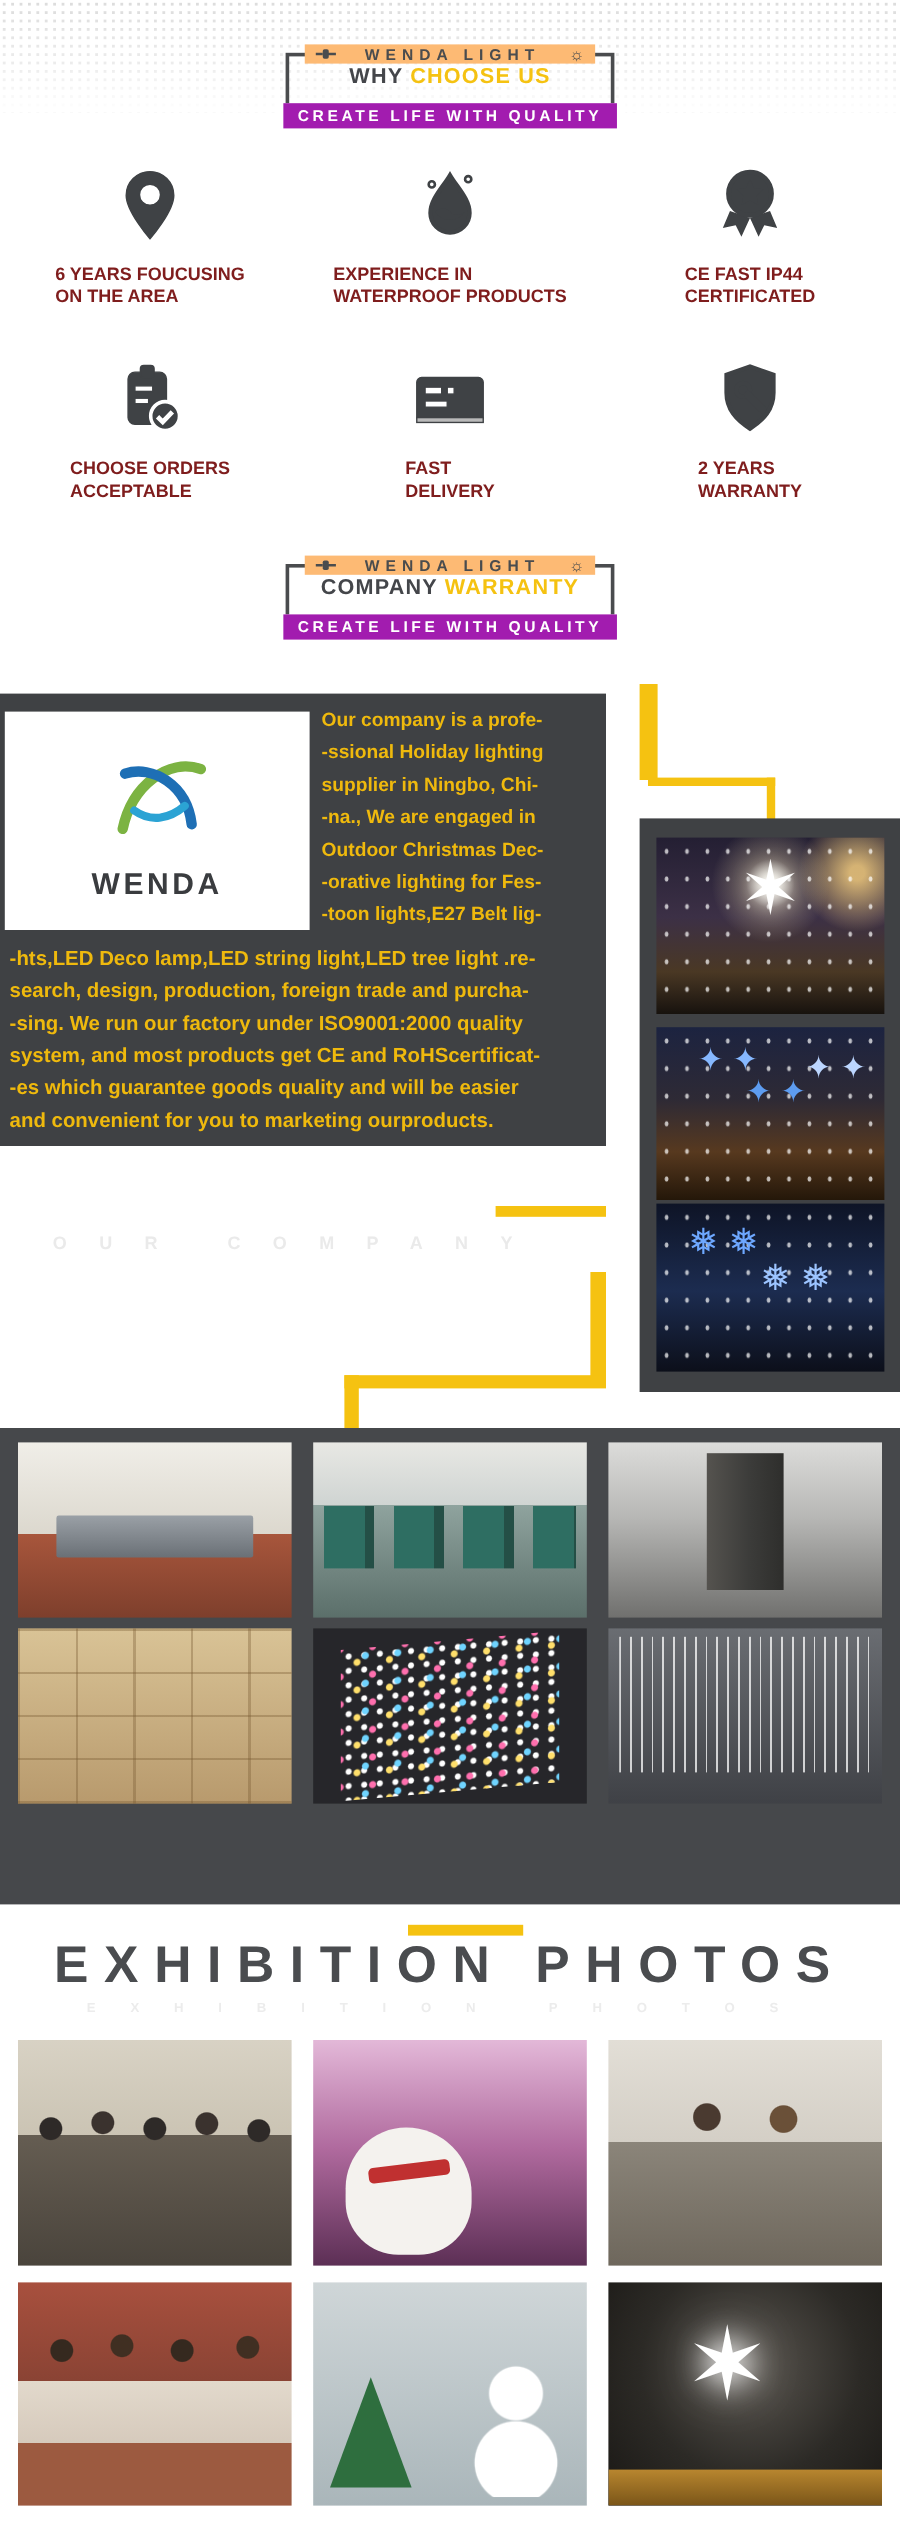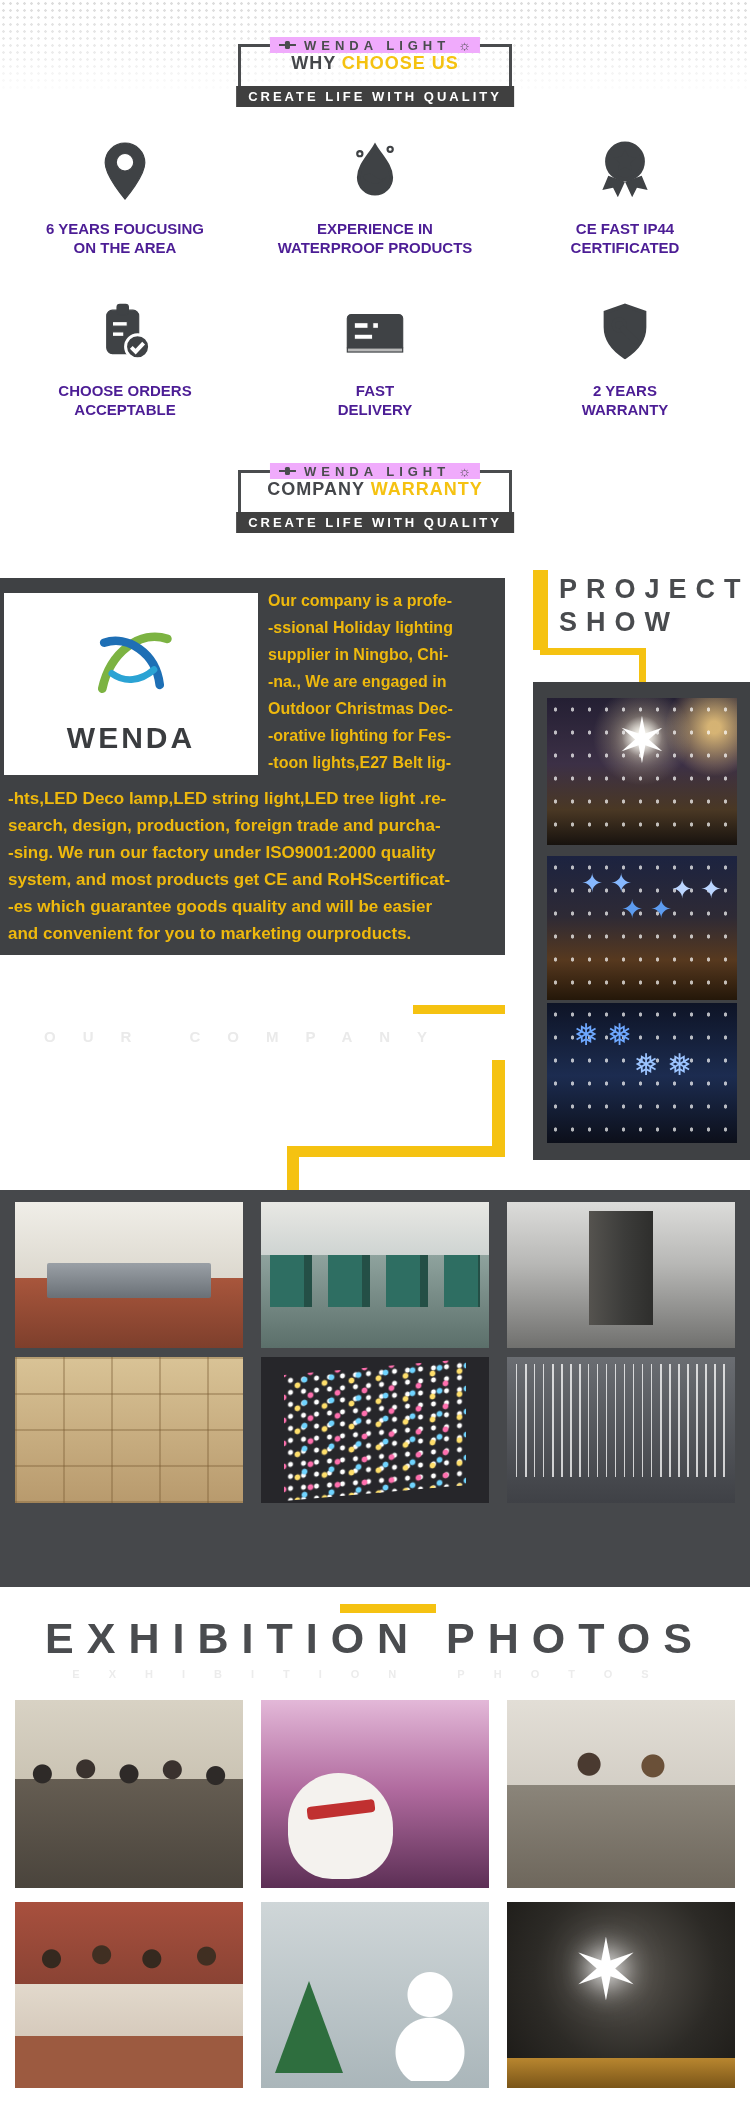--- a/index.html
+++ b/index.html
@@ -9,44 +9,44 @@
   
   .dots{position:absolute;left:0;top:0;width:750px;height:94px;
         background-image:radial-gradient(#d8d8d8 1.1px,transparent 1.5px);
         background-size:7px 7px;}
   .dots-fade{position:absolute;left:0;top:0;width:750px;height:94px;
         background:linear-gradient(180deg,rgba(255,255,255,.1) 0%,rgba(255,255,255,.55) 60%,#fff 100%);}
 
   
   .frame{position:absolute;left:238px;width:268px;height:46px;border:3px solid #4a4c4e;background:transparent;}
   .brand{position:absolute;top:-10px;left:50%;transform:translateX(-50%);
-         background:#f0abfc;padding:0 9px;display:flex;align-items:center;gap:8px;
+         background:#fdba74;padding:0 9px;display:flex;align-items:center;gap:24px;
          font-size:13px;font-weight:bold;letter-spacing:5px;color:#4a4c4e;white-space:nowrap;}
   .brand .sun{font-size:14px;letter-spacing:0;color:#4a4c4e;}
   .badge-title{position:absolute;top:6px;left:0;right:0;text-align:center;
          font-size:18px;font-weight:bold;letter-spacing:1px;color:#44464a;white-space:nowrap;}
   .badge-title .accent{color:#f5c211;}
   .tagwrap{position:absolute;bottom:-14px;left:50%;transform:translateX(-50%);background:#fff;padding:0 7px;}
-  .tag{background:#404040;color:#fff;font-size:13px;font-weight:bold;letter-spacing:3px;
+  .tag{background:#a21caf;color:#fff;font-size:13px;font-weight:bold;letter-spacing:3px;
        padding:3px 12px;white-space:nowrap;}
 
   
   .features{position:absolute;left:0;top:118px;width:750px;height:312px;
             display:grid;grid-template-columns:repeat(3,1fr);grid-template-rows:1fr 1fr;}
   .feature{display:flex;flex-direction:column;align-items:center;padding-top:20px;}
   .feature:nth-child(n+4){padding-top:26px;}
   .ficon{height:66px;display:flex;align-items:center;justify-content:center;margin-bottom:15px;}
   .ficon svg{fill:#3f4245;stroke:#3f4245;}
-  .flabel{font-size:15px;font-weight:bold;color:#4c1d95;text-align:center;line-height:19px;}
+  .flabel{font-size:15px;font-weight:bold;color:#7f1d1d;text-align:left;line-height:19px;}
 
   
   .profile{position:absolute;left:0;top:578px;width:505px;height:377px;background:#3f4144;}
   .logo-box{position:absolute;left:4px;top:15px;width:254px;height:182px;background:#fff;
             display:flex;flex-direction:column;align-items:center;justify-content:center;}
-  .logo-word{font-size:30px;font-weight:bold;letter-spacing:3px;color:#3a3c3f;margin-top:15px;}
+  .logo-word{font-size:25px;font-weight:bold;letter-spacing:3px;color:#3a3c3f;margin-top:15px;}
   .intro-col{position:absolute;left:268px;top:9px;width:236px;font-size:16px;font-weight:bold;
              color:#efb90d;line-height:27px;white-space:pre-line;}
   .intro-full{position:absolute;left:8px;top:207px;width:497px;font-size:17px;font-weight:bold;
              color:#efb90d;line-height:27px;white-space:pre-line;}
 
   
   .accent-bar{position:absolute;background:#f5c211;}
   .ps-title{position:absolute;left:559px;top:573px;font-size:27px;font-weight:bold;
             color:#494b4e;letter-spacing:9px;line-height:33px;}
   .ps-dot{position:absolute;left:634px;top:684px;width:17px;height:17px;border-radius:50%;background:#f5c211;}
@@ -289,24 +289,20 @@
 -toon lights,E27 Belt lig-</div>
     <div class="intro-full">-hts,LED Deco lamp,LED  string light,LED tree light .re-
 search, design, production, foreign trade and purcha-
 -sing. We run our factory under ISO9001:2000 quality
 system, and most products get CE and RoHScertificat-
 -es which guarantee goods quality and will be easier
 and convenient for you to marketing ourproducts.</div>
   </div>
 
   <div class="accent-bar" style="left:533px;top:570px;width:15px;height:80px;"></div>
-  <div class="ps-title">
-    <div>PROJECT</div>
-    <div>SHOW</div>
-  </div>
   <div class="accent-bar" style="left:540px;top:648px;width:106px;height:7px;"></div>
   <div class="accent-bar" style="left:639px;top:648px;width:7px;height:40px;"></div>
   <div class="ps-dot"></div>
 
   <div class="ps-panel">
     <div class="ph lights ph-n1" style="left:14px;top:16px;width:190px;height:147px;" title="street-big-star-motif-lights"></div>
     <div class="ph lights ph-n2" style="left:14px;top:174px;width:190px;height:144px;" title="street-garland-blue-star-lights"></div>
     <div class="ph lights ph-n3" style="left:14px;top:321px;width:190px;height:140px;" title="street-net-swag-snowflake-lights"></div>
   </div>
 

